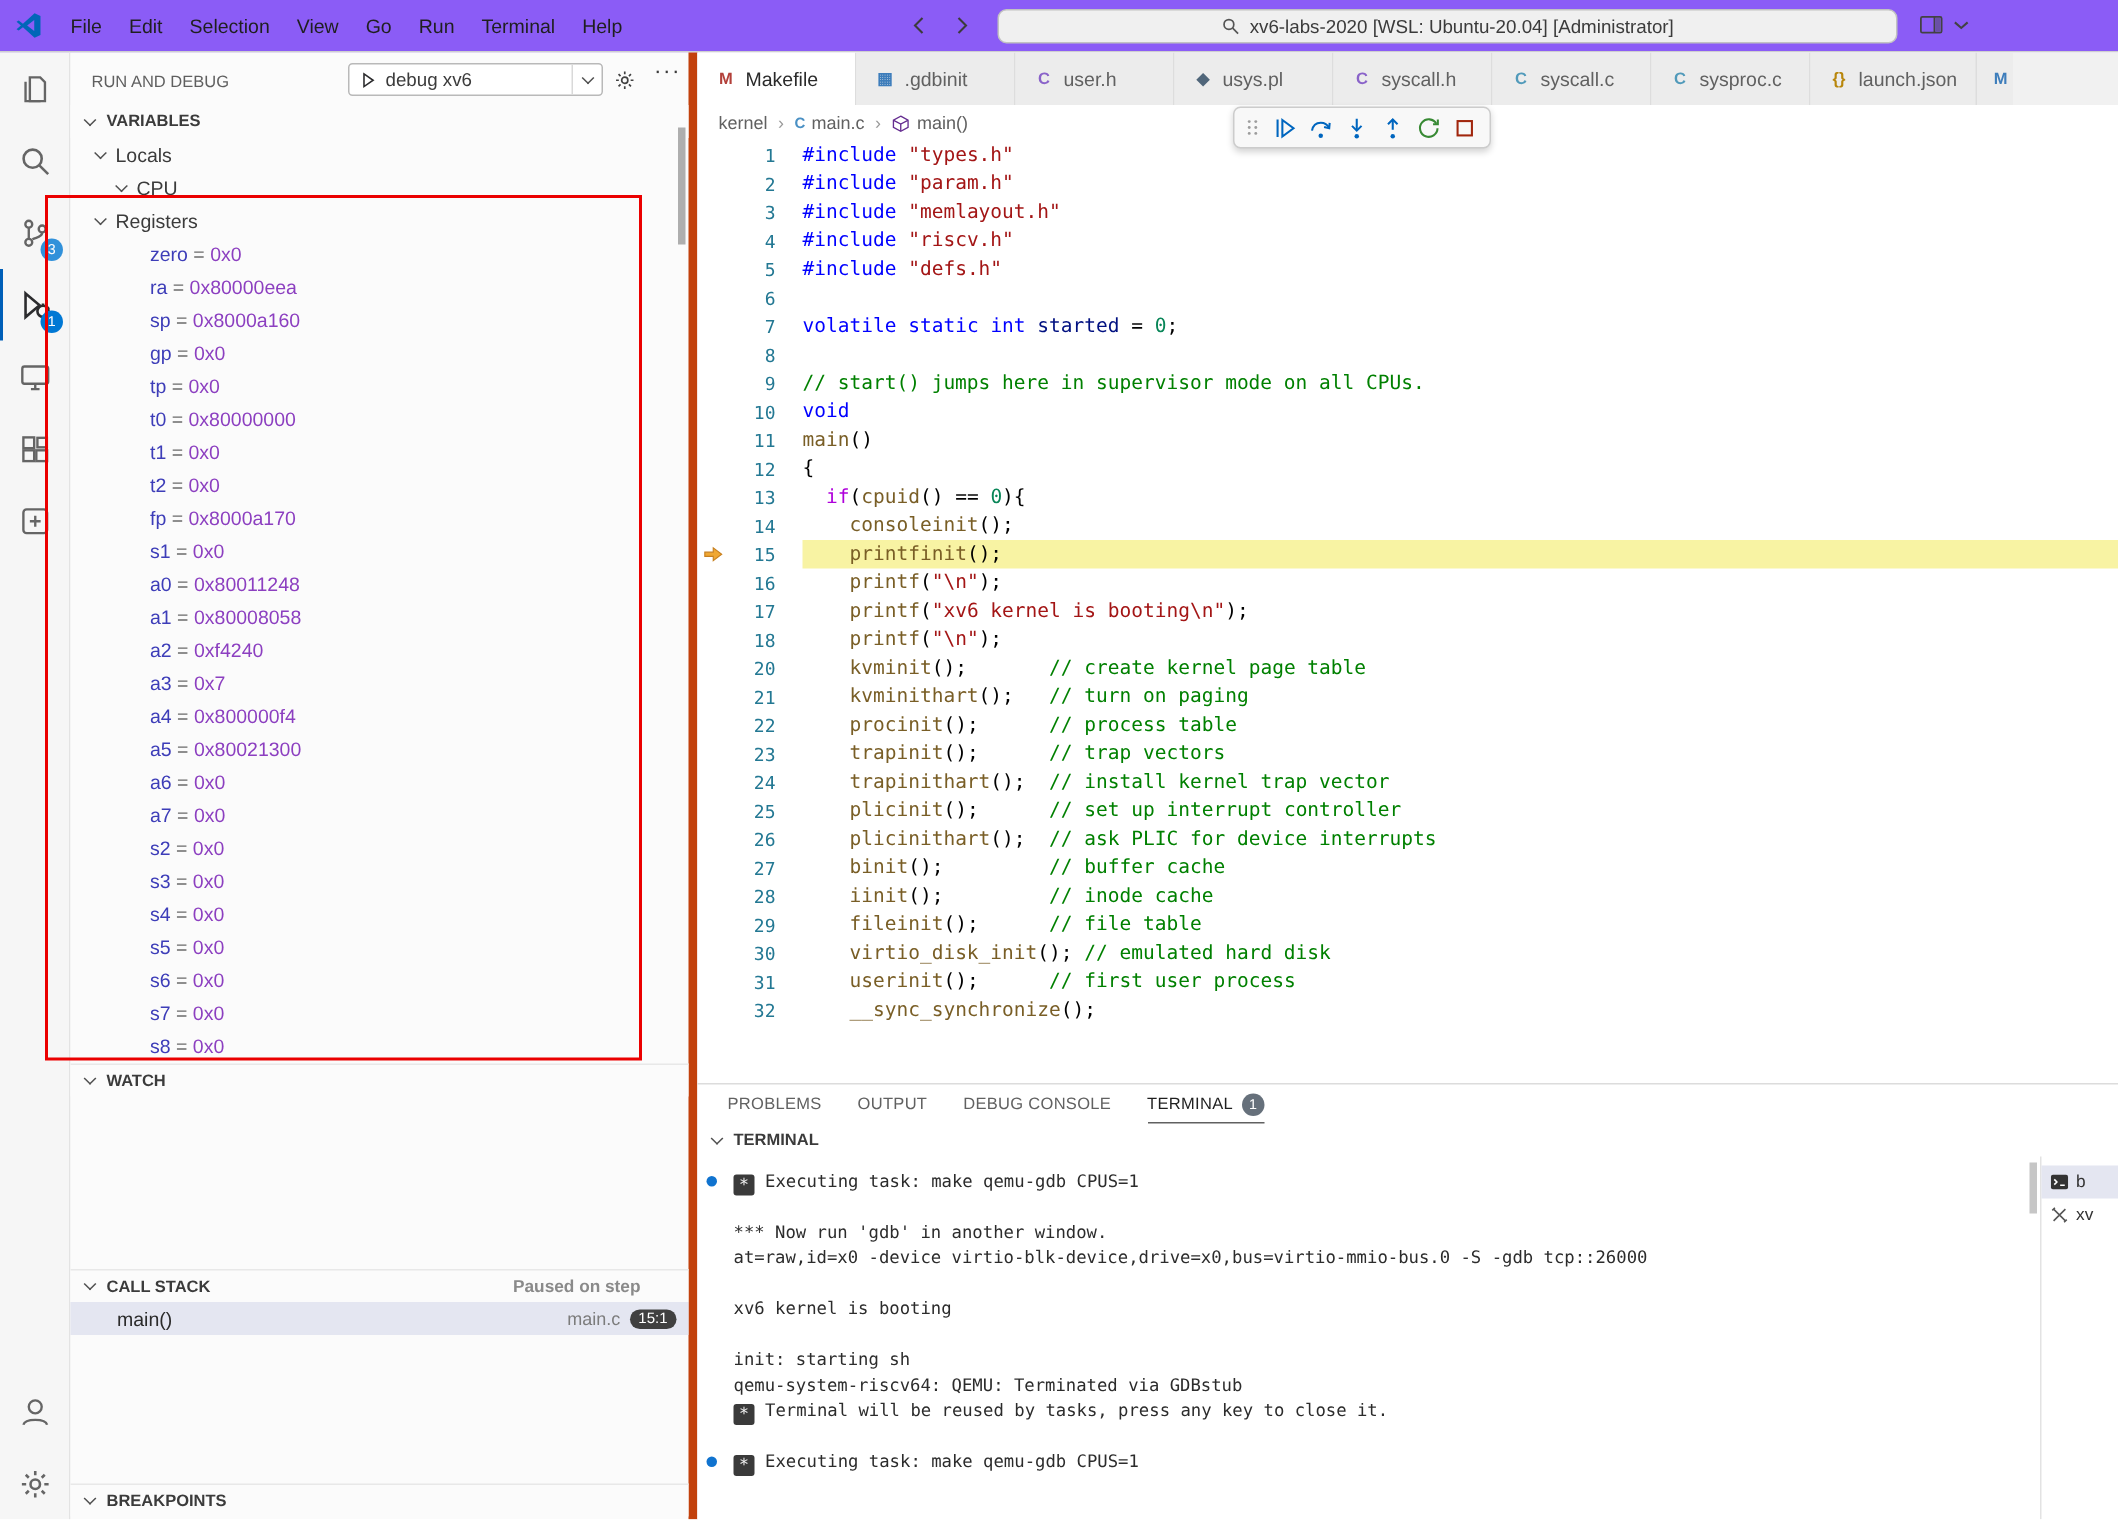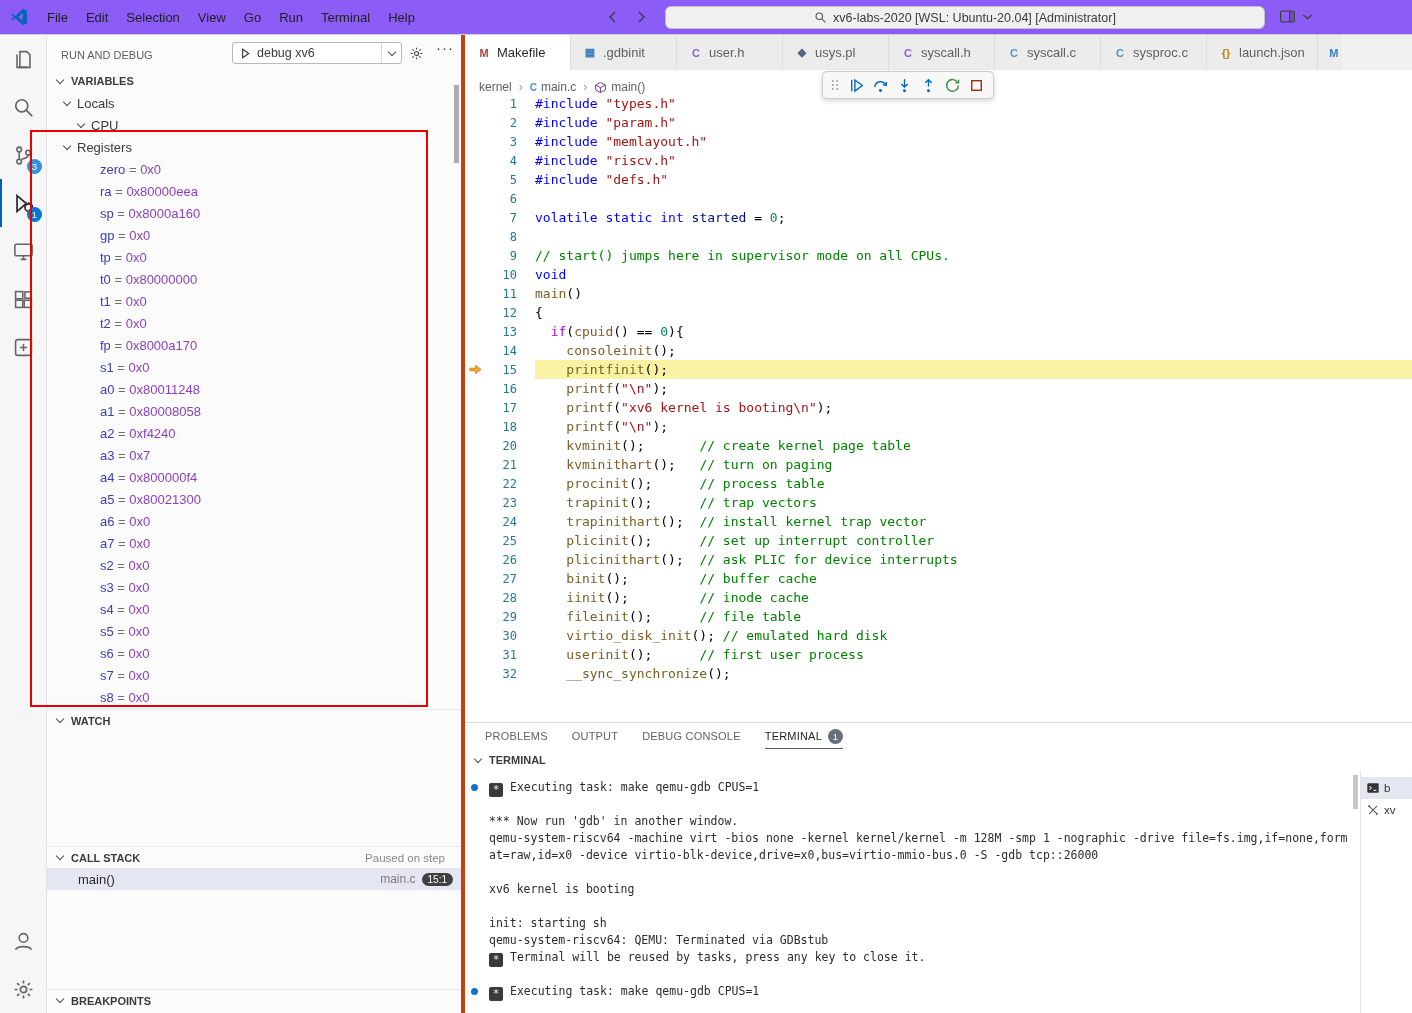--- a/index.html
+++ b/index.html
@@ -20,35 +20,35 @@
 
 
 #activitybar{position:absolute;left:0;top:35px;width:47px;height:978px;background:#f6f6f6;border-right:1px solid #e3e3e3;display:flex;flex-direction:column}
 .ab-item{position:relative;width:47px;height:48px;display:flex;align-items:center;justify-content:center;opacity:.8}
 .ab-item.active{opacity:1;box-shadow:inset 2px 0 0 #005fb8}
 .ab-icon{width:23px;height:23px;display:inline-flex}
 .ab-badge{position:absolute;right:5px;bottom:5px;min-width:15px;height:15px;border-radius:8px;background:#0078d4;color:#fff;font-size:9.5px;line-height:15px;text-align:center;padding:0 2px}
 #ab-bottom{margin-top:auto}
 
 
-#sidebar{position:absolute;left:47px;top:35px;width:418px;height:978px;background:#fbfbfb;border-right:4px solid #c2410c}
+#sidebar{position:absolute;left:47px;top:35px;width:418px;height:978px;background:#fbfbfb;border-right:6px solid #c2410c}
 .sb-title{position:absolute;left:14px;top:14px;font-size:11px;color:#5f5f5f}
 .cfg{position:absolute;left:185px;top:7px;width:170px;height:22px;background:#fff;border:1px solid #b9b9b9;border-radius:3px;display:flex;align-items:center;font-size:12.5px;color:#3b3b3b}
 .cfg-play{width:13px;height:13px;margin:0 5px 0 6px;display:inline-flex}
 .cfg-label{flex:1;white-space:nowrap;overflow:hidden}
 .cfg-caret{width:20px;height:100%;display:flex;align-items:center;justify-content:center;border-left:1px solid #d9d9d9}
 .hdr-gear{position:absolute;left:362px;top:11px;width:15px;height:15px;display:inline-flex}
 .hdr-dots{position:absolute;left:389px;top:4px;font-size:15px;color:#3b3b3b;letter-spacing:1px}
 .caret{width:6px;height:6px;border-right:1.3px solid #505050;border-bottom:1.3px solid #505050;transform:rotate(45deg);display:inline-block;flex:none;margin-top:-3px}
 .sec-h{position:absolute;left:0;width:100%;height:22px;display:flex;align-items:center;gap:8px;padding-left:10px;font-size:11px;font-weight:700;color:#3b3b3b;background:#fbfbfb}
 #var-h{top:35px}
 #watch-h{top:674px;border-top:1px solid #e8e8e8}
 #cs-h{top:811px;border-top:1px solid #e8e8e8}
 #bp-h{top:954px;border-top:1px solid #e8e8e8}
-.sec-status{margin-left:auto;margin-right:16px;font-weight:400;font-size:11.5px;color:#8a8a8a}
+.sec-status{margin-left:auto;margin-right:32px;font-weight:700;font-size:11.5px;color:#8a8a8a}
 #tree{position:absolute;left:0;top:57px;width:100%}
 .tree-row{height:22px;display:flex;align-items:center;font-size:13px;color:#3b3b3b}
 .tree-row .caret{margin-right:7px}
 .reg-row{padding-left:53px}
 .reg-name{color:#3d3db8}
 .reg-eq{color:#6e6e6e;white-space:pre}
 .reg-val{color:#8c3fc0}
 #cs-rows{position:absolute;top:833px;width:100%}
 .cs-row{height:22px;display:flex;align-items:center;background:#e4e6f1;padding-left:31px;font-size:13px;color:#2b2b2b}
 .cs-right{margin-left:auto;display:flex;align-items:center;gap:6px;margin-right:8px}
@@ -56,21 +56,21 @@
 .cs-badge{background:#404040;color:#fff;font-size:10px;border-radius:8px;padding:1px 6px}
 #sb-scroll{position:absolute;right:2px;top:50px;width:5px;height:78px;background:#aeaeae}
 
 
 #main{position:absolute;left:465px;top:35px;width:947px;height:978px;background:#fff}
 #tabbar{position:absolute;top:0;left:0;right:0;height:35px;background:#f1f1f1;display:flex;overflow:hidden}
 .tab{display:flex;align-items:center;gap:6px;padding:0 12px;min-width:106px;height:35px;border-right:1px solid #ddd;font-size:13px;color:#616161;background:#ececec;white-space:nowrap;flex:none}
 .tab.active{background:#fff;color:#2a2a2a}
 .tab.partial{min-width:0;width:24px;padding:0 0 0 9px;overflow:hidden;border-right:none}
 .tab-icon{font-weight:700;font-size:11px;width:14px;text-align:center;flex:none}
-#breadcrumb{position:absolute;top:35px;left:0;right:0;height:24px;display:flex;align-items:flex-end;gap:7px;padding-left:14px;font-size:12px;color:#616161;background:#fff}
+#breadcrumb{position:absolute;top:35px;left:0;right:0;height:24px;display:flex;align-items:center;gap:7px;padding-left:14px;font-size:12px;color:#616161;background:#fff}
 .bc-sep{color:#9a9a9a}
 .bc-item{display:inline-flex;align-items:center;gap:4px}
 .bc-c{color:#4a90c4;font-weight:700;font-size:10px}
 .bc-m{width:13px;height:13px;display:inline-flex}
 #editor{position:absolute;top:59px;left:0;right:0;height:628px;overflow:hidden;background:#fff}
 .cl{display:flex;height:19px;align-items:center}
 .g{width:22px;height:19px;position:relative;flex:none}
 .g svg{position:absolute;left:3px;top:2px;width:15px;height:15px}
 .ln{width:30px;text-align:right;color:#237893;font-size:12px;flex:none;font-family:"DejaVu Sans Mono",monospace}
 .code{margin-left:18px;white-space:pre;font-size:13px;flex:1;line-height:19px;font-family:"DejaVu Sans Mono",monospace}
@@ -681,21 +681,20 @@
         </div>
       <div id="termheader">
         <span class="caret"></span>
         <span>TERMINAL</span>
       </div>
       <div id="terminal">
         <div id="termlines">
             <div class="tline"><span class="tdot"></span><span class="tstar">*</span><span class="ttext">Executing task: make qemu-gdb CPUS=1</span></div>
             <div class="tline"><span class="ttext"></span></div>
             <div class="tline"><span class="ttext">*** Now run 'gdb' in another window.</span></div>
-            <div class="tline"><span class="ttext">qemu-system-riscv64 -machine virt -bios none -kernel kernel/kernel -m 128M -smp 1 -nographic -drive file=fs.img,if=none,form</span></div>
             <div class="tline"><span class="ttext">at=raw,id=x0 -device virtio-blk-device,drive=x0,bus=virtio-mmio-bus.0 -S -gdb tcp::26000</span></div>
             <div class="tline"><span class="ttext"></span></div>
             <div class="tline"><span class="ttext">xv6 kernel is booting</span></div>
             <div class="tline"><span class="ttext"></span></div>
             <div class="tline"><span class="ttext">init: starting sh</span></div>
             <div class="tline"><span class="ttext">qemu-system-riscv64: QEMU: Terminated via GDBstub</span></div>
             <div class="tline"><span class="tstar">*</span><span class="ttext">Terminal will be reused by tasks, press any key to close it.</span></div>
             <div class="tline"><span class="ttext"></span></div>
             <div class="tline"><span class="tdot"></span><span class="tstar">*</span><span class="ttext">Executing task: make qemu-gdb CPUS=1</span></div>
           </div>

